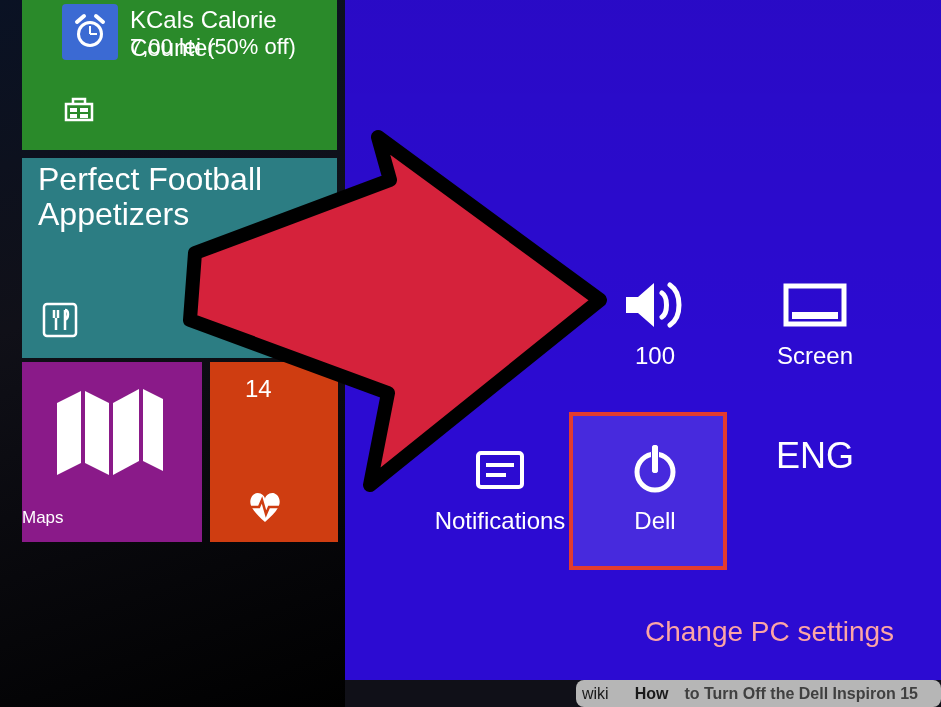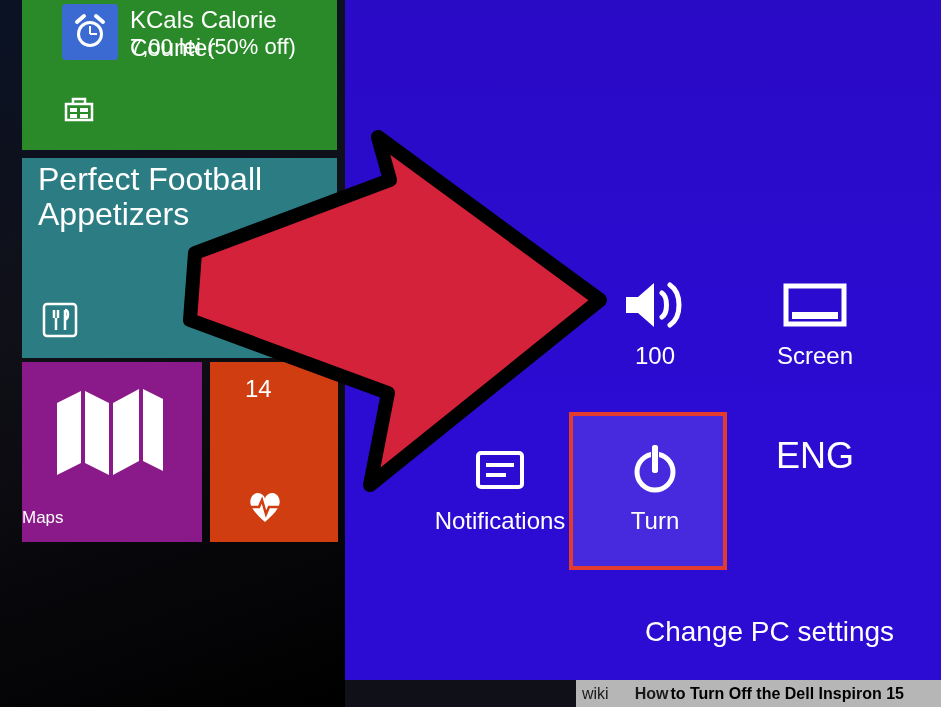--- a/index.html
+++ b/index.html
@@ -48,28 +48,28 @@
   .c-net    { left:420px; }
   .c-vol    { left:575px; }
   .c-screen { left:735px; }
   .c-notif  { left:420px; }
   .c-power  { left:575px; }
   .c-lang   { left:735px; }
 
   .highlight { position:absolute; left:573px; top:416px; width:150px; height:150px;
                background:#472add; outline:4px solid #e33b2e; }
 
-  .pc-settings { position:absolute; left:645px; top:616px; font-size:28px; color:#ffffff; }
+  .pc-settings { position:absolute; left:645px; top:616px; font-size:28px; color:#fca5a5; }
 
   
   .caption { position:absolute; left:576px; top:680px; width:365px; height:27px;
-             background:#b6b6b6; color:#1a1a1a; font-size:16px; display:flex; align-items:center; padding-left:6px; }
+             background:#b6b6b6; color:#1a1a1a; font-size:16px; display:flex; align-items:center; padding-left:6px;border-radius:8px; }
   .caption .wiki1{ font-weight:400; }
   .caption .wiki2{ font-weight:700;margin-left:26px; }
-  .caption .rest{ font-weight:700; margin-left:2px; color:#000000; }
+  .caption .rest{ font-weight:700; margin-left:16px; color:#404040; }
 
   
   .arrow { position:absolute; left:140px; top:125px; width:480px; height:380px; pointer-events:none; }
 
   svg { display:block; }
 
   .iconbox { display:flex; align-items:center; justify-content:center; height:70px; }
 </style>
 </head>
 <body>
@@ -188,21 +188,21 @@
 
   <div class="charm row2y c-power">
     <div class="iconbox">
       <svg width="56" height="56" viewBox="0 0 56 56">
         <circle cx="28" cy="30" r="18" fill="none" stroke="#fff" stroke-width="5"></circle>
         <line x1="28" y1="6" x2="28" y2="28" stroke="#fff" stroke-width="6" stroke-linecap="round"></line>
         <rect x="24" y="10" width="8" height="8" fill="#472add"></rect>
         <line x1="28" y1="6" x2="28" y2="28" stroke="#fff" stroke-width="6" stroke-linecap="round"></line>
       </svg>
     </div>
-    <div class="lbl">Turn</div>
+    <div class="lbl">Dell</div>
   </div>
 
   <div class="charm row2y c-lang">
     <div class="iconbox" style="flex-direction:column;height:auto;">
       <div style="font-size:36px;font-weight:400;color:#fff">ENG</div>
     </div>
   </div>
 
   <div class="pc-settings">Change PC settings</div>
 

